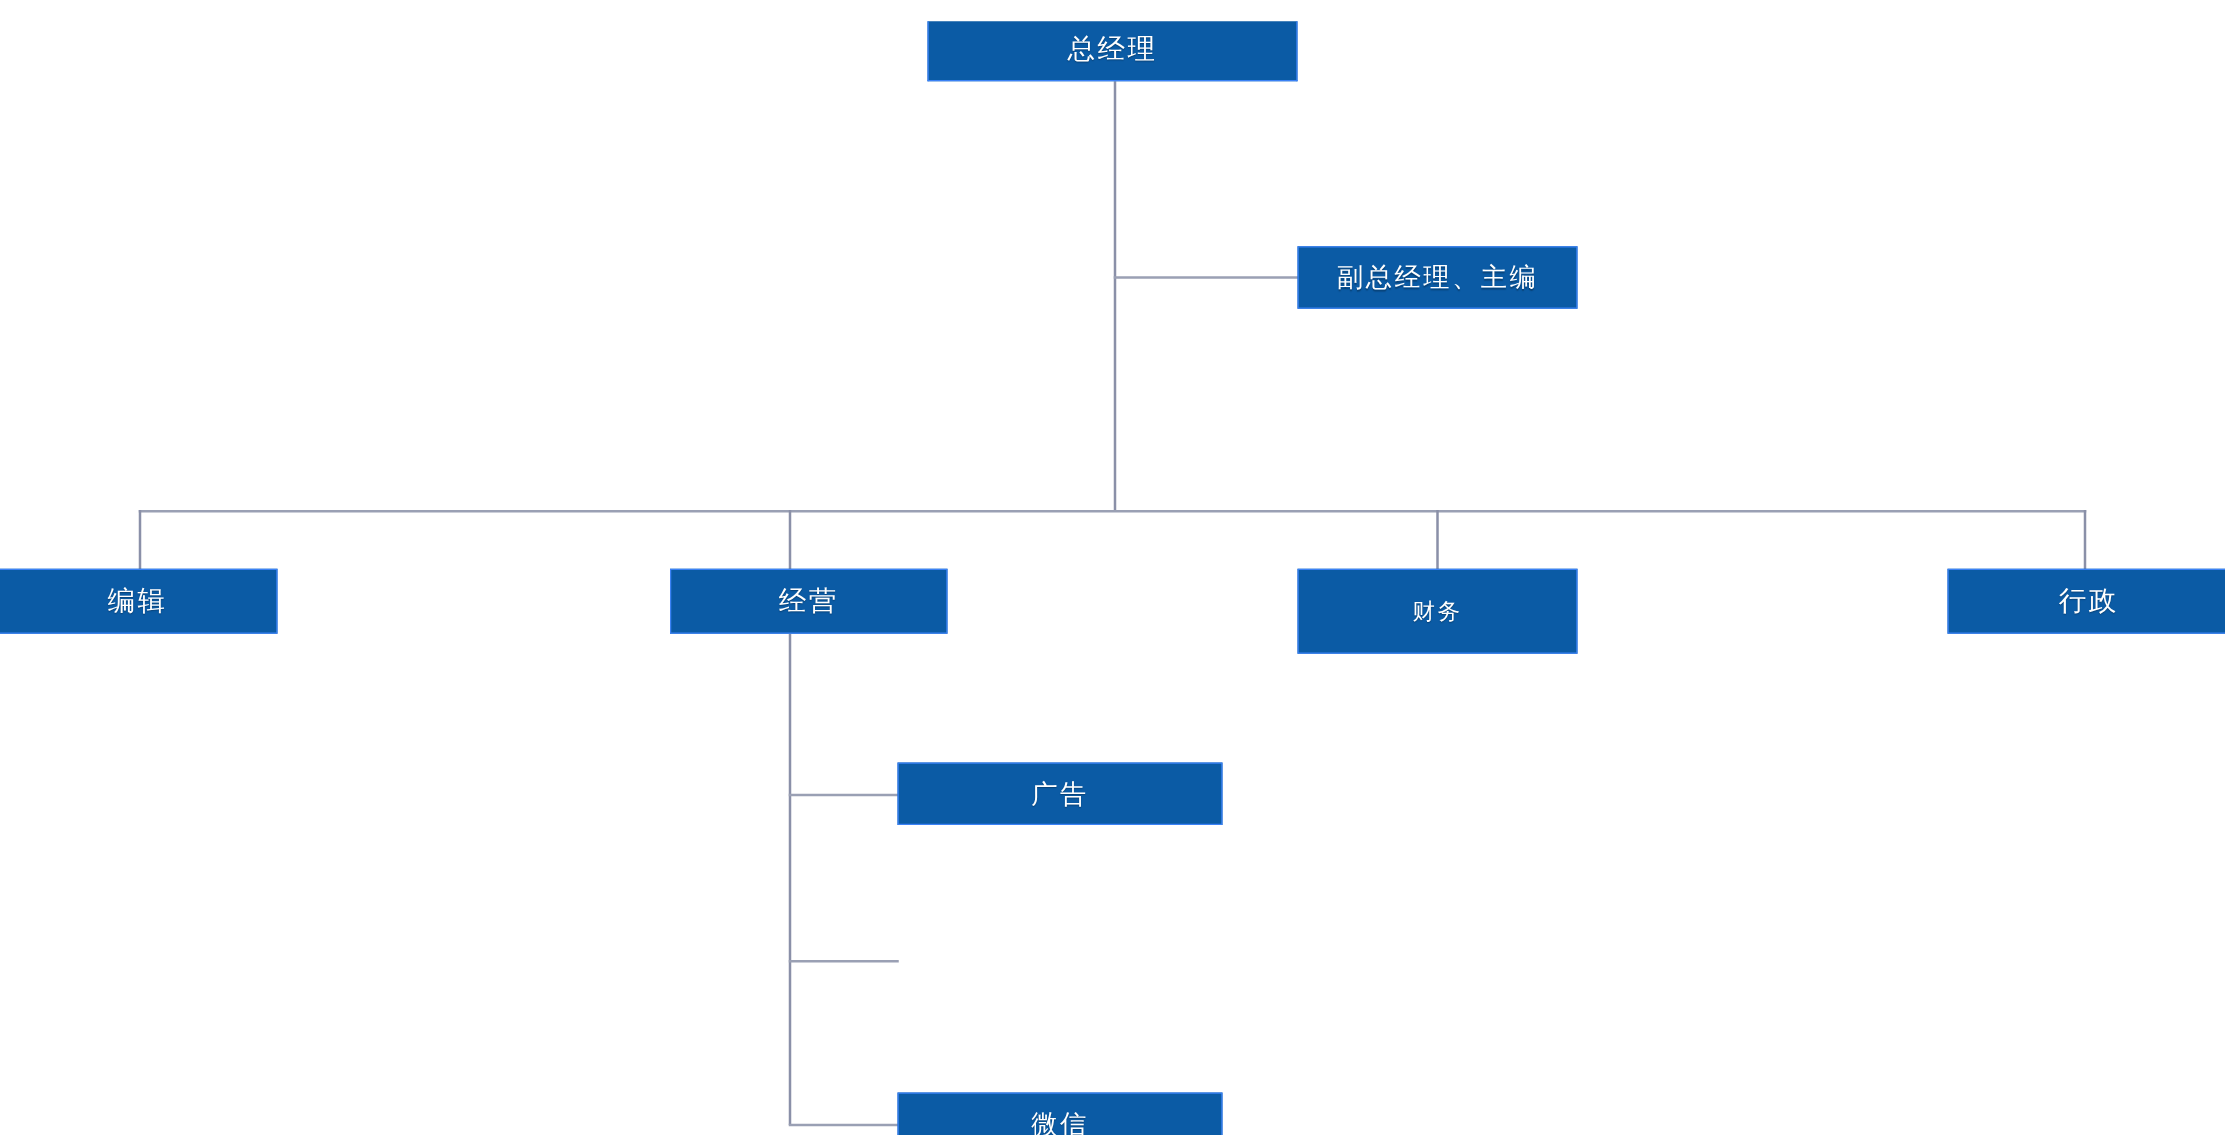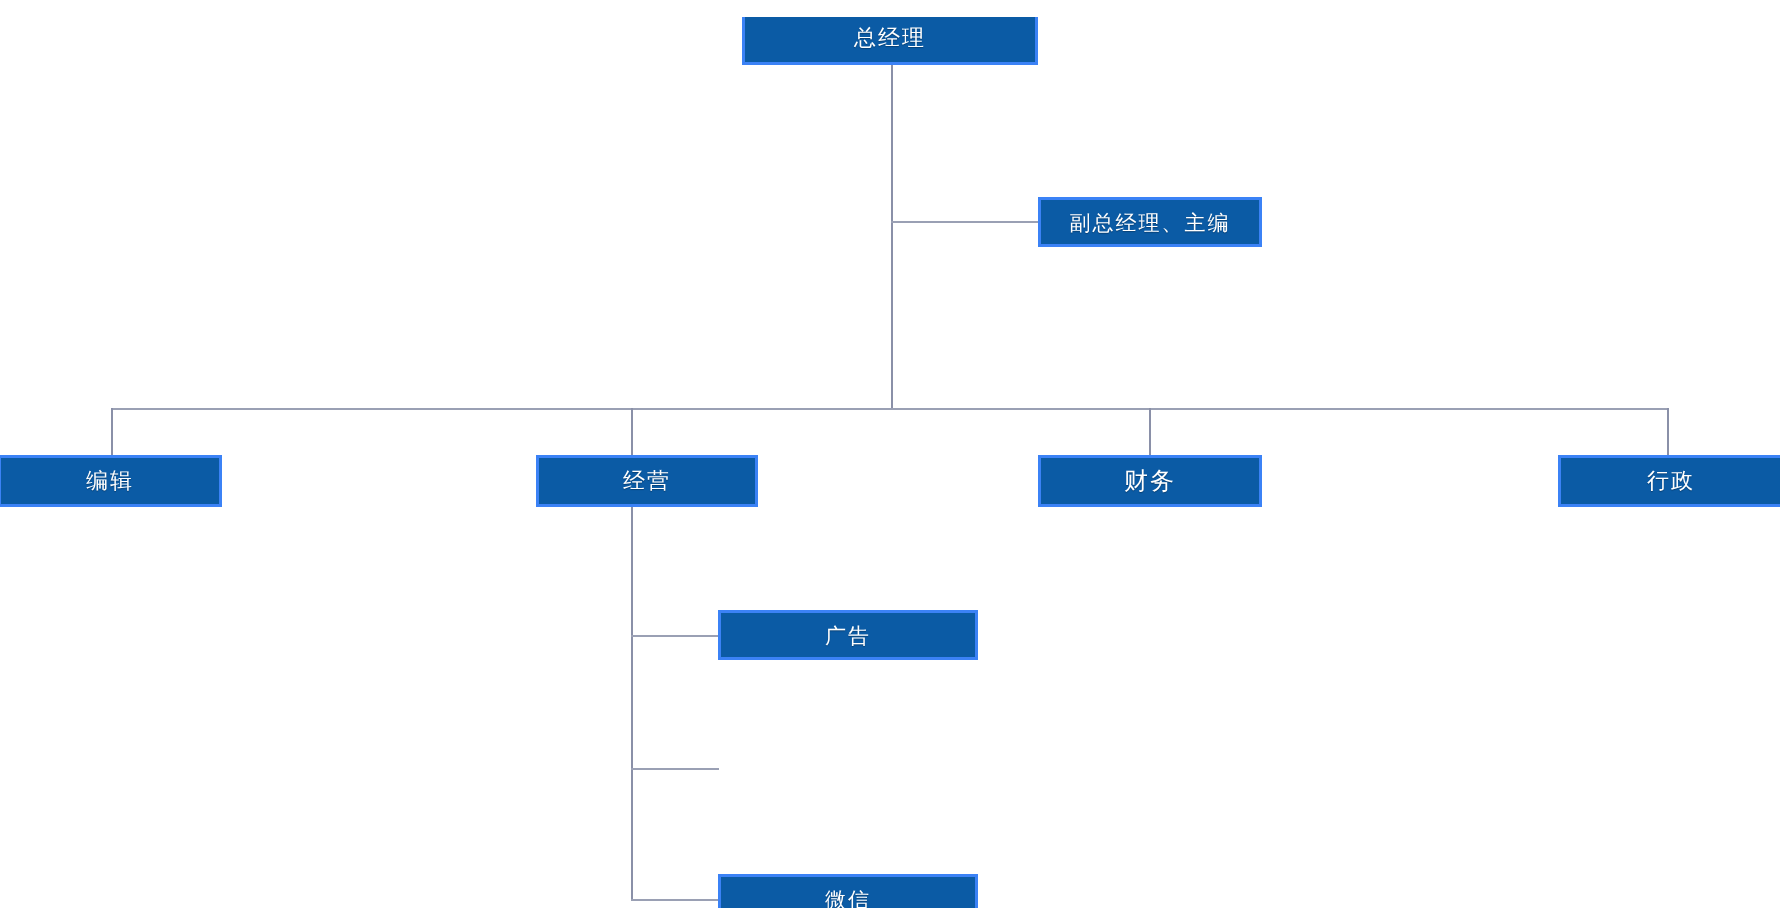--- a/index.html
+++ b/index.html
@@ -27,21 +27,21 @@
   }
   .conn.v { width: 2px; }
   .conn.h { height: 2px; }
   .conn.thin { background: #9aa0b4; }
 
   
   .node {
     position: absolute;
     box-sizing: border-box;
     background: #0b5ba5;
-    border: 3px solid #3b82f6;
+    border: 1px solid #3b82f6;
     display: flex;
     align-items: center;
     justify-content: center;
     color: #ffffff;
     letter-spacing: 2px;
     text-shadow: 0 1px 1px rgba(0,0,0,0.30);
     user-select: none;
   }
   .node .label {
     display: block;
@@ -70,22 +70,22 @@
     width: 224px; height: 52px;
     font-size: 22px;
   }
   #node-operations {
     left: 536px; top: 438px;
     width: 222px; height: 52px;
     font-size: 22px;
   }
   #node-finance {
     left: 1038px; top: 438px;
-    width: 224px; height: 52px;
-    font-size: 24px;
+    width: 224px; height: 68px;
+    font-size: 18px;
     text-align: right;
   }
   #node-admin {
     left: 1558px; top: 438px;
     width: 226px; height: 52px;
     font-size: 22px;
   }
 
   
   .subnode {

